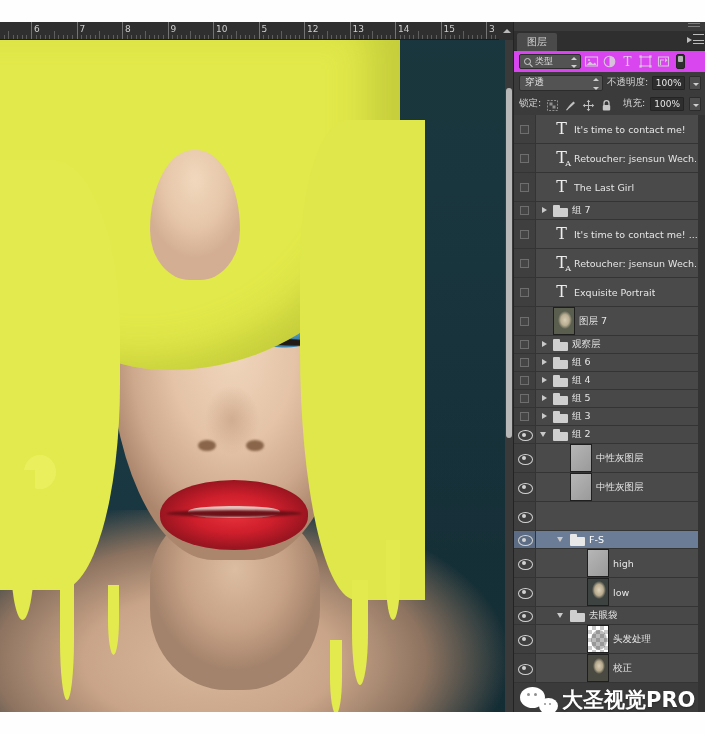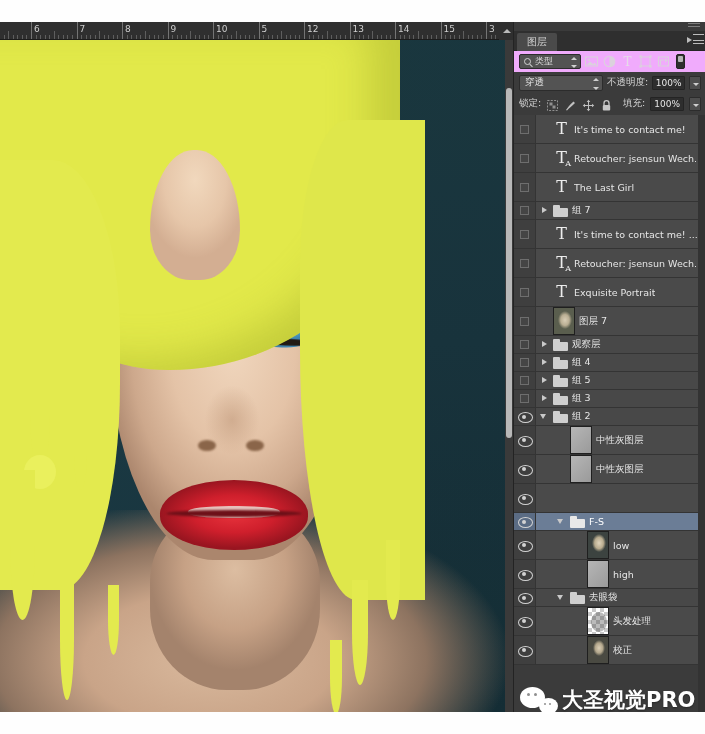--- a/index.html
+++ b/index.html
@@ -184,21 +184,21 @@
   .panel-menu i:nth-child(1){ top:3px; }
   .panel-menu i:nth-child(2){ top:6px; }
   .panel-menu i:nth-child(3){ top:9px; }
   .panel-menu .arw {
     position:absolute; left:0; top:0; width:0; height:0;
     border-left:5px solid #bdbdbd; border-top:3px solid transparent; border-bottom:3px solid transparent;
   }
 
   .filter-row {
     position:absolute; left:0; top:29px; width:192px; height:21px;
-    background:#f0abfc; display:flex; align-items:center; padding:0 5px; gap:3px;
+    background:#d946ef; display:flex; align-items:center; padding:0 5px; gap:3px;
   }
   .type-select {
     position:relative; width:62px; height:15px; background:#535353;
     border:1px solid #2c2c2c; border-radius:2px; display:flex; align-items:center;
   }
   .type-select .mag {
     position:relative; margin-left:4px; width:7px; height:7px; border:1.2px solid #d0d0d0;
     border-radius:50%;
   }
   .type-select .mag::after {
@@ -788,20 +788,30 @@
             <span class="lname">观察层</span>
           </div>
         </div>
         <div class="layer-row grp" style="height: 18px;">
           <div class="eye-cell">
             <span class="chk"></span>
           </div>
           <div class="body-cell">
             <span class="tri-tog closed"></span>
             <span class="folder-ic"></span>
+            <span class="lname">组 6</span>
+          </div>
+        </div>
+        <div class="layer-row grp" style="height: 18px;">
+          <div class="eye-cell">
+            <span class="chk"></span>
+          </div>
+          <div class="body-cell">
+            <span class="tri-tog closed"></span>
+            <span class="folder-ic"></span>
             <span class="lname">组 4</span>
           </div>
         </div>
         <div class="layer-row grp" style="height: 18px;">
           <div class="eye-cell">
             <span class="chk"></span>
           </div>
           <div class="body-cell">
             <span class="tri-tog closed"></span>
             <span class="folder-ic"></span>
@@ -867,34 +877,34 @@
           </div>
         </div>
         <div class="layer-row" style="height: 29px;">
           <div class="eye-cell">
             <span class="eye-ic"></span>
           </div>
           <div class="body-cell">
             <span class="indent"></span>
             <span class="indent"></span>
             <span class="spacer9"></span>
+            <span class="thumb gray"></span>
+            <span class="lname">high</span>
+          </div>
+        </div>
+        <div class="layer-row" style="height: 29px;">
+          <div class="eye-cell">
+            <span class="eye-ic"></span>
+          </div>
+          <div class="body-cell">
+            <span class="indent"></span>
+            <span class="indent"></span>
+            <span class="spacer9"></span>
             <span class="thumb photo2"></span>
             <span class="lname">low</span>
-          </div>
-        </div>
-        <div class="layer-row" style="height: 29px;">
-          <div class="eye-cell">
-            <span class="eye-ic"></span>
-          </div>
-          <div class="body-cell">
-            <span class="indent"></span>
-            <span class="indent"></span>
-            <span class="spacer9"></span>
-            <span class="thumb gray"></span>
-            <span class="lname">high</span>
           </div>
         </div>
         <div class="layer-row grp" style="height: 18px;">
           <div class="eye-cell">
             <span class="eye-ic"></span>
           </div>
           <div class="body-cell">
             <span class="indent"></span>
             <span class="tri-tog open"></span>
             <span class="folder-ic"></span>

